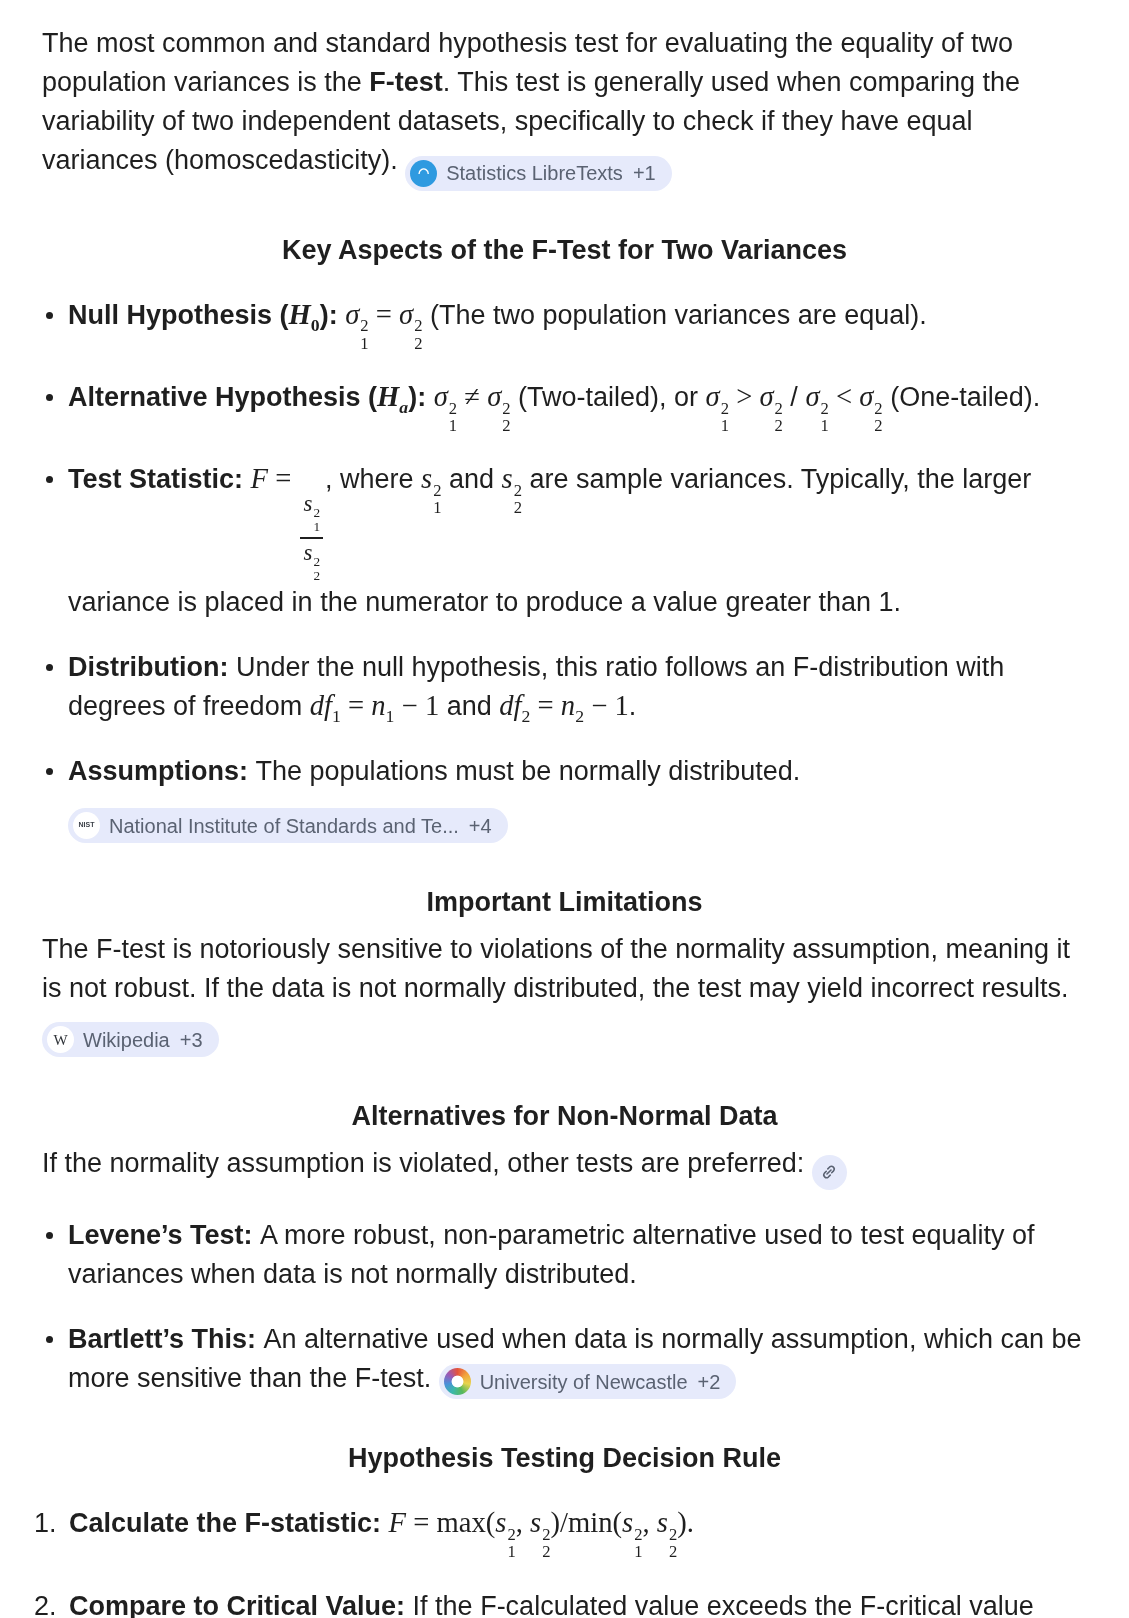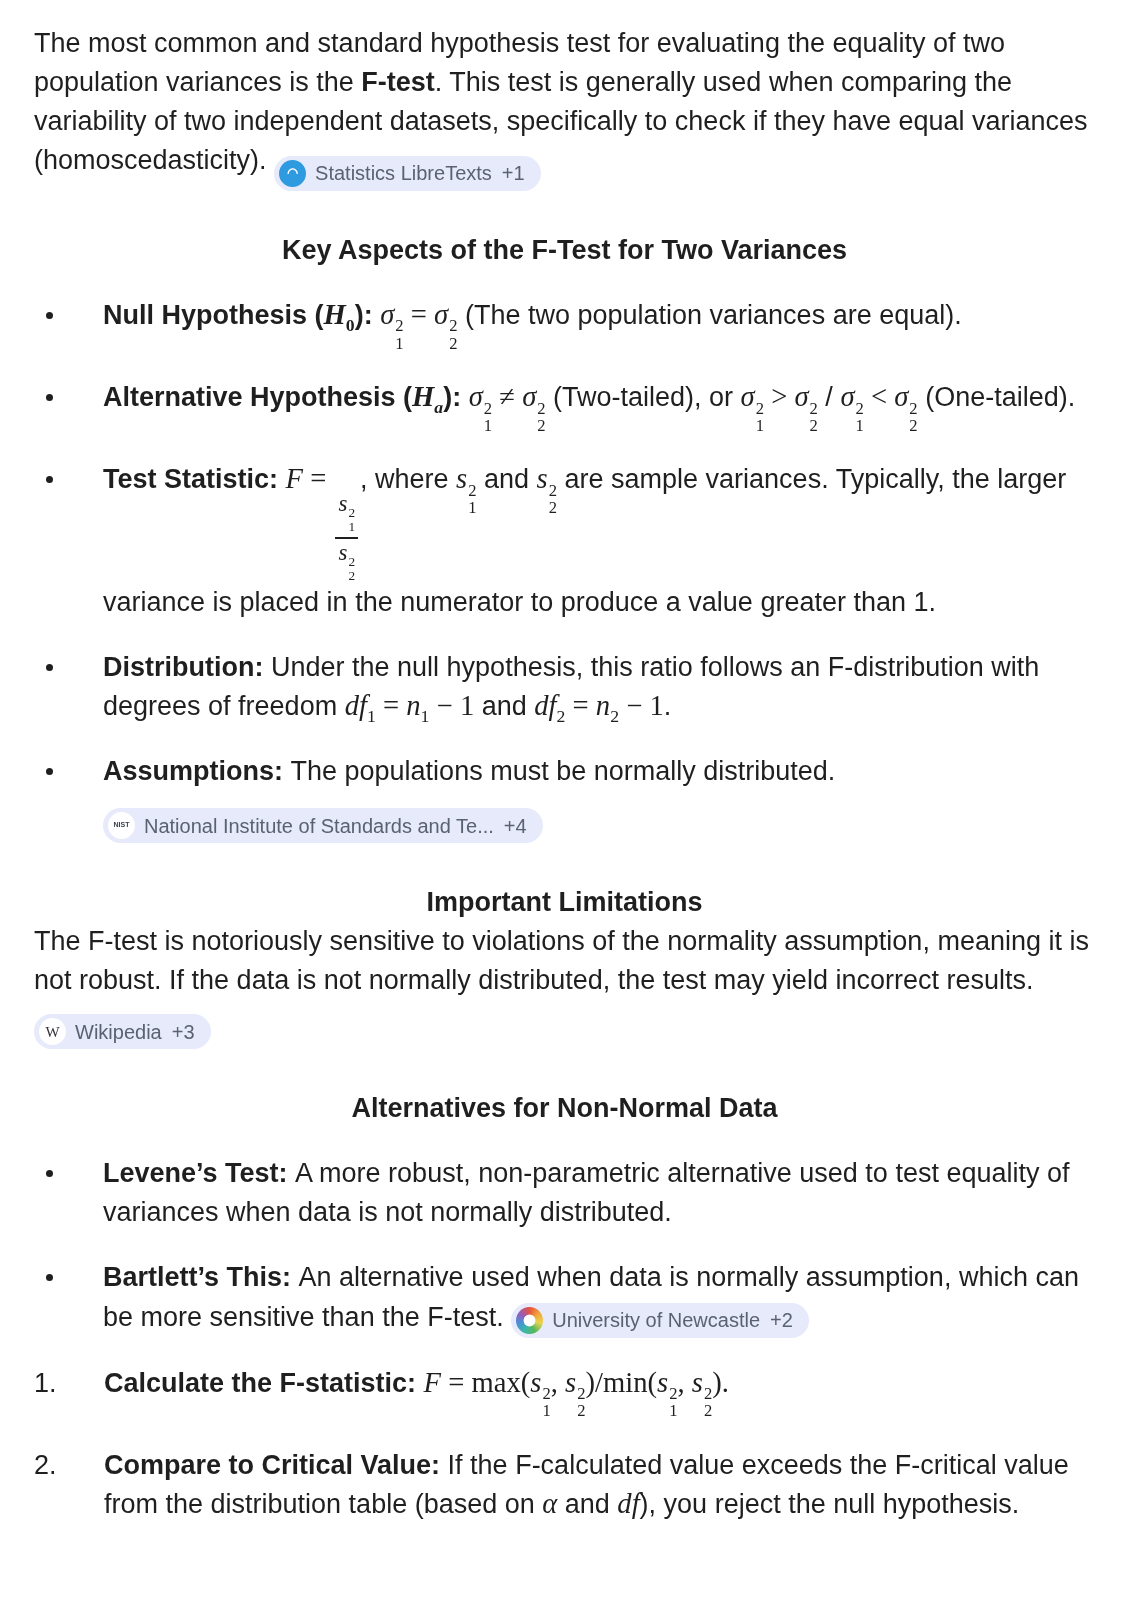--- a/index.html
+++ b/index.html
@@ -5,25 +5,25 @@
   html,body{margin:0;padding:0;background:#ffffff;}
   body{
     width:1129px;
     color:#1f1f1f;
     font-family:"Liberation Sans",sans-serif;
     font-size:27px;
     line-height:1.45;
     -webkit-font-smoothing:antialiased;
   }
   .page{padding:10px 34px 48px 34px;box-sizing:border-box;}
-  p{margin:0;}
+  p{margin:8px;}
   .intro{margin-top:14px;}
   .h{font-weight:700;margin:40px 0 0 0;text-align:center;}
   .list{margin-top:26px;}
-  .uli,.oli{display:flex;margin-bottom:26px;gap:35px;}
+  .uli,.oli{display:flex;margin-bottom:26px;}
   .uli:last-child,.oli:last-child{margin-bottom:0;}
   .dot{flex:none;width:34px;padding-left:12px;box-sizing:border-box;}
   .dot::before{content:"";display:block;width:7px;height:7px;border-radius:50%;background:#1f1f1f;margin-top:16px;}
   .num{flex:none;width:35px;}
   .content{flex:1;min-width:0;}
   b{font-weight:700;}
   
   .mvar,.mop{font-family:"Liberation Serif",serif;font-size:1.06em;line-height:1;}
   .mvar i{font-style:italic;}
   .mbold{font-weight:700;}
@@ -140,35 +140,43 @@
   </div>
 
   <div class="h">Important Limitations</div>
   <p><span>The F-test is notoriously sensitive to violations of the normality assumption, meaning it is not robust. If the data is not normally distributed, the test may yield incorrect results. </span><span class="badge">
         <span class="badge-icon wikipedia-icon">W</span>
         <span class="badge-label">Wikipedia</span>
         <span class="badge-count">+3</span>
       </span></p>
 
   <div class="h">Alternatives for Non-Normal Data</div>
+  <p><span>If the normality assumption is violated, other tests are preferred: </span><span class="link-chip">
+        <svg viewBox="0 0 24 24" width="18" height="18" fill="none" stroke="#5a6272" stroke-width="2.1" stroke-linecap="round" stroke-linejoin="round">
+          <path d="M9.3 14.7l5.4-5.4"></path>
+          <path d="M13.6 16.2l-2.5 2.5a3.7 3.7 0 0 1-5.2-5.2l2.5-2.5"></path>
+          <path d="M10.4 7.8l2.5-2.5a3.7 3.7 0 0 1 5.2 5.2l-2.5 2.5"></path>
+        </svg>
+      </span></p>
   <div class="list">
     <div class="uli">
       <span class="dot"></span>
       <span class="content"><b>Levene’s Test: </b><span>A more robust, non-parametric alternative used to test equality of variances when data is not normally distributed.</span></span>
     </div>
     <div class="uli">
       <span class="dot"></span>
       <span class="content"><b>Bartlett’s This: </b><span>An alternative used when data is normally assumption, which can be more sensitive than the F-test. </span><span class="badge">
             <span class="badge-icon newcastle-icon"></span>
             <span class="badge-label">University of Newcastle</span>
             <span class="badge-count">+2</span>
           </span></span>
     </div>
   </div>
 
+  <div class="h">Hypothesis Testing Decision Rule</div>
   <div class="list">
     <div class="oli">
       <span class="num">1.</span>
       <span class="content"><b>Calculate the F-statistic: </b><span class="mvar"><i>F</i></span><span class="mop"> = max(</span><span class="mvar"><i>s</i><span class="ss">
               <span>2</span>
               <span>1</span>
             </span></span><span class="mop">, </span><span class="mvar"><i>s</i><span class="ss">
               <span>2</span>
               <span>2</span>
             </span></span><span class="mop">)/min(</span><span class="mvar"><i>s</i><span class="ss">

